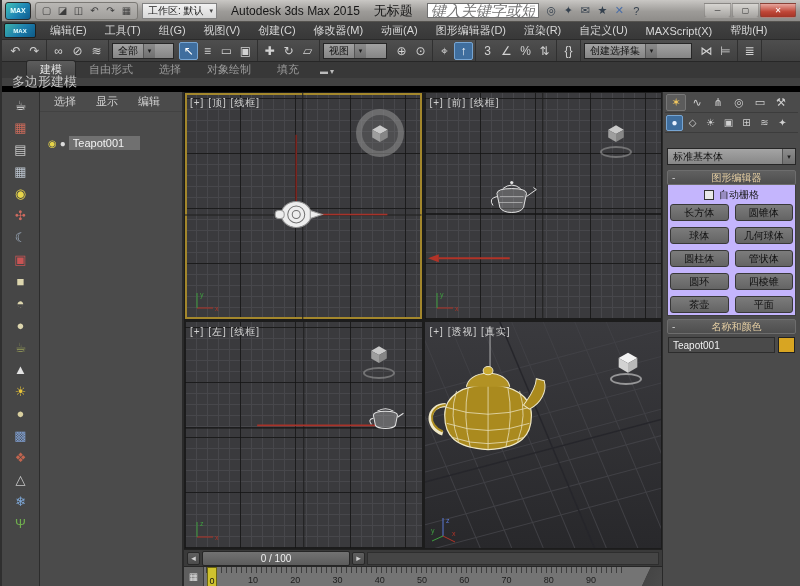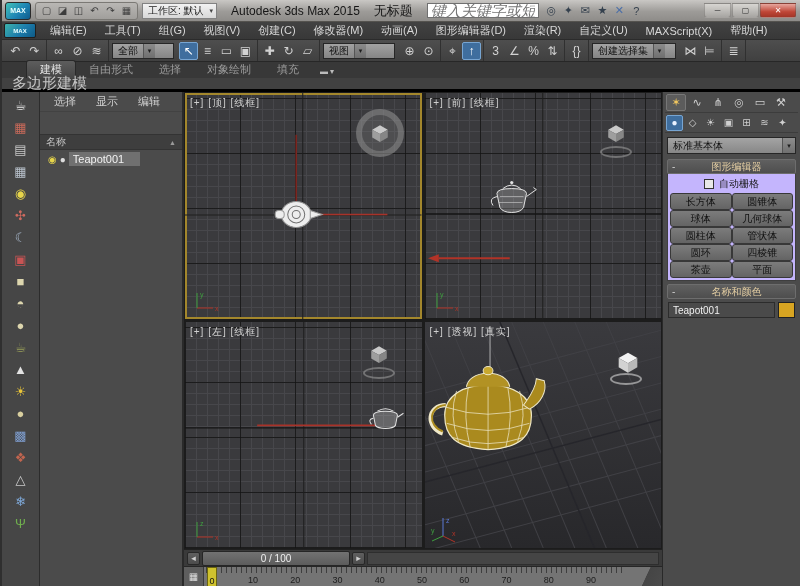--- a/index.html
+++ b/index.html
@@ -46,22 +46,22 @@
   .tb-dd{display:flex;align-items:center;height:16px;margin:0 3px;border:1px solid #262626;
     background:linear-gradient(#a2a2a2,#858585);color:#111;font-size:10px;padding-left:5px;}
   .tb-dd .arr{width:12px;height:14px;margin-left:5px;background:linear-gradient(#8b8b8b,#6f6f6f);
     border-left:1px solid #555;display:flex;align-items:center;justify-content:center;font-size:7px;color:#1d1d1d;}
 
   
   .ribbon-tabs{height:16px;background:#383838;display:flex;align-items:flex-end;padding-left:24px;font-size:11px;color:#9c9c9c;}
   .rtab{padding:1px 13px 1px;}
   .rtab.active{background:linear-gradient(#5d5d5d,#464646);color:#e4e4e4;border:1px solid #292929;border-bottom:none;border-radius:3px 3px 0 0;}
   .ribbon-dd{margin-left:8px;display:flex;align-items:center;gap:2px;color:#bbb;font-size:8px;padding-bottom:2px;}
-  .ribbon-panelrow{height:14px;background:#414141;border-bottom:3px solid #000000;display:flex;align-items:center;
-    padding-left:10px;font-size:15px;color:#c6c6c6;}
+  .ribbon-panelrow{height:14px;background:#414141;border-bottom:6px solid #000000;display:flex;align-items:center;
+    padding-left:10px;font-size:13px;color:#c6c6c6;}
 
   
   .main{display:flex;height:494px;}
 
   .left-strip{width:38px;background:#464646;border-right:1px solid #2c2c2c;display:flex;flex-direction:column;
     align-items:center;padding-top:2px;}
   .strip-ic{width:30px;height:22px;display:flex;align-items:center;justify-content:center;font-size:13px;}
 
   .scene-explorer{width:144px;background:#4b4b4b;border-right:2px solid #2a2a2a;display:flex;flex-direction:column;}
   .se-menus{height:20px;display:flex;align-items:center;color:#d0d0d0;font-size:11px;padding-left:4px;border-bottom:1px solid #424242;}
@@ -112,33 +112,33 @@
   .tb-end{width:28px;background:linear-gradient(115deg,#747474 44%,#454545 46%,#4b4b4b);}
 
   
   .command-panel{width:138px;background:#4b4b4b;border-left:1px solid #292929;display:flex;flex-direction:column;padding:0 2px;}
   .cp-tabs{height:21px;display:flex;align-items:center;gap:1px;padding:2px 1px 1px;border-bottom:1px solid #3c3c3c;}
   .cp-tab{width:20px;height:17px;display:flex;align-items:center;justify-content:center;font-size:11px;color:#cfcfcf;border:1px solid transparent;border-radius:2px;}
   .cp-tab.active{background:#5c5c5c;border:1px solid #777;color:#f2c75e;}
   .cp-cats{height:20px;display:flex;align-items:center;gap:1px;padding:1px;border-bottom:1px solid #3c3c3c;}
   .cp-cat{width:17px;height:16px;display:flex;align-items:center;justify-content:center;font-size:10px;color:#cfcfcf;border-radius:2px;}
   .cp-cat.active{background:#3f6e9e;color:#eaf2ff;border:1px solid #77a5d2;}
-  .cp-dd{height:17px;margin:4px 2px 2px;border:1px solid #262626;background:linear-gradient(#a4a4a4,#878787);
+  .cp-dd{height:17px;margin:15px 2px 2px;border:1px solid #262626;background:linear-gradient(#a4a4a4,#878787);
     display:flex;align-items:center;font-size:10px;color:#101010;padding-left:5px;}
   .cp-dd .arr{margin-left:auto;width:13px;height:15px;background:linear-gradient(#8d8d8d,#707070);border-left:1px solid #555;
     display:flex;align-items:center;justify-content:center;font-size:7px;color:#1d1d1d;}
   .rollout{margin:3px 2px 0;}
   .rollout-h{height:15px;background:linear-gradient(#606060,#4e4e4e);border:1px solid #6d6d6d;border-radius:2px;
     display:flex;align-items:center;font-size:10px;color:#d8b583;padding:0 4px;}
   .rollout-h .minus{width:10px;color:#cfcfcf;}
   .rollout-h .rtitle{flex:1;text-align:center;color:#e3cda2;}
   .rollout-b{background:#c4b5fd;border:1px solid #3e3e3e;border-top:none;padding:2px;}
   .autogrid{height:15px;display:flex;align-items:center;justify-content:center;gap:5px;font-size:10px;color:#161616;}
   .checkbox{width:10px;height:10px;background:#e8e8e8;border:1px solid #333;}
-  .obj-btns{display:grid;grid-template-columns:1fr 1fr;gap:0;margin-top:2px;}
+  .obj-btns{display:grid;grid-template-columns:1fr 1fr;gap:6px;margin-top:2px;}
   .obj-btn{height:17px;background:linear-gradient(#7c7c7c,#646464);border:1px solid #383838;border-radius:3px;
     color:#0f0f0f;font-size:10px;display:flex;align-items:center;justify-content:center;}
   .name-row{display:flex;gap:3px;align-items:center;padding:3px 1px;}
   .name-input{flex:1;height:16px;background:#4a4a4a;border:1px solid #2c2c2c;color:#f0f0f0;font-size:10px;
     display:flex;align-items:center;padding-left:4px;}
   .swatch{width:17px;height:16px;border:1px solid #222;}
   .cp-rest{flex:1;}
 </style>
 </head>
 <body>
@@ -218,42 +218,42 @@
         <span class="tb-ic active">↖</span>
         <span class="tb-ic">≡</span>
         <span class="tb-ic">▭</span>
         <span class="tb-ic">▣</span>
       </div>
     <div class="tb-group">
         <span class="tb-ic">✚</span>
         <span class="tb-ic">↻</span>
         <span class="tb-ic">▱</span>
       </div>
-    <div class="tb-dd" style="width:72px">
+    <div class="tb-dd" style="width:64px">
       <span>视图</span>
       <span class="arr">▾</span>
     </div>
     <div class="tb-group">
         <span class="tb-ic">⊕</span>
         <span class="tb-ic">⊙</span>
       </div>
     <div class="tb-group">
         <span class="tb-ic">⌖</span>
         <span class="tb-ic active">↑</span>
       </div>
     <div class="tb-group">
         <span class="tb-ic">3</span>
         <span class="tb-ic">∠</span>
         <span class="tb-ic">%</span>
         <span class="tb-ic">⇅</span>
       </div>
     <div class="tb-group">
         <span class="tb-ic">{}</span>
       </div>
-    <div class="tb-dd" style="width:84px">
+    <div class="tb-dd" style="width:108px">
       <span>创建选择集</span>
       <span class="arr">▾</span>
     </div>
     <div class="tb-group">
         <span class="tb-ic">⋈</span>
         <span class="tb-ic">⊨</span>
       </div>
     <div class="tb-group">
         <span class="tb-ic">≣</span>
       </div>
@@ -304,24 +304,20 @@
       </div>
 
     <div class="scene-explorer">
       <div class="se-menus">
 
       <span class="se-menu">选择</span>
           <span class="se-menu">显示</span>
           <span class="se-menu">编辑</span>
         </div>
       <div class="se-gap"></div>
-      <div class="se-header">
-        <span>名称</span>
-        <span class="sort">▲</span>
-      </div>
       <div class="se-row">
         <span class="se-bulb">◉</span>
         <span class="se-dot">●</span>
         <span class="se-rowname">Teapot001</span>
       </div>
     </div>
 
     <div class="vp-area">
       <div class="vp-grid">
 

